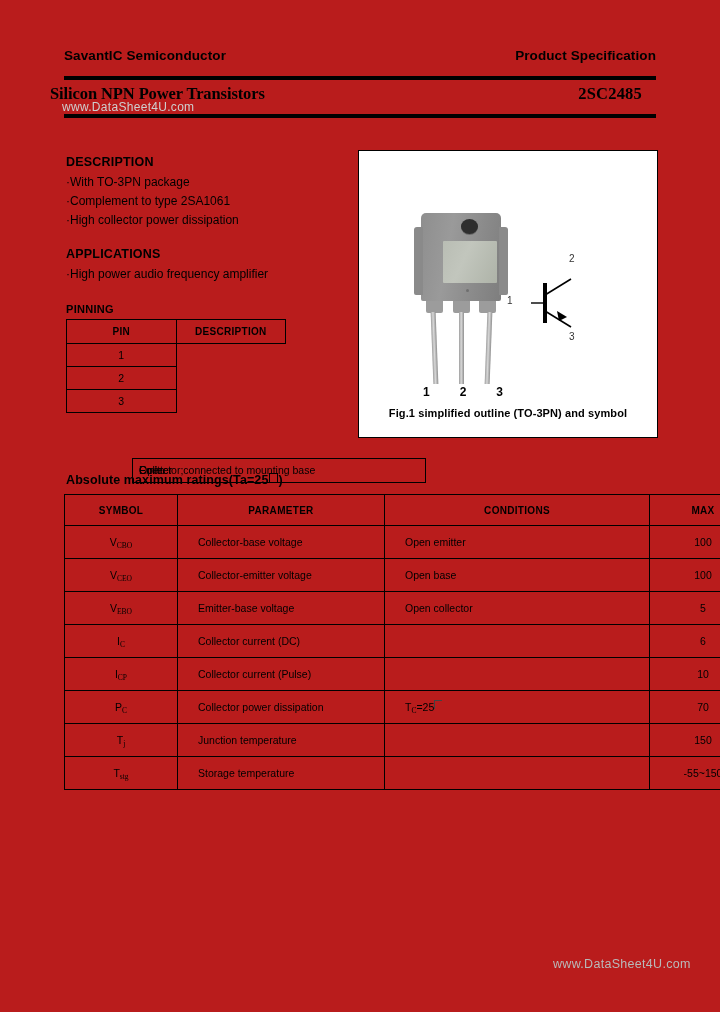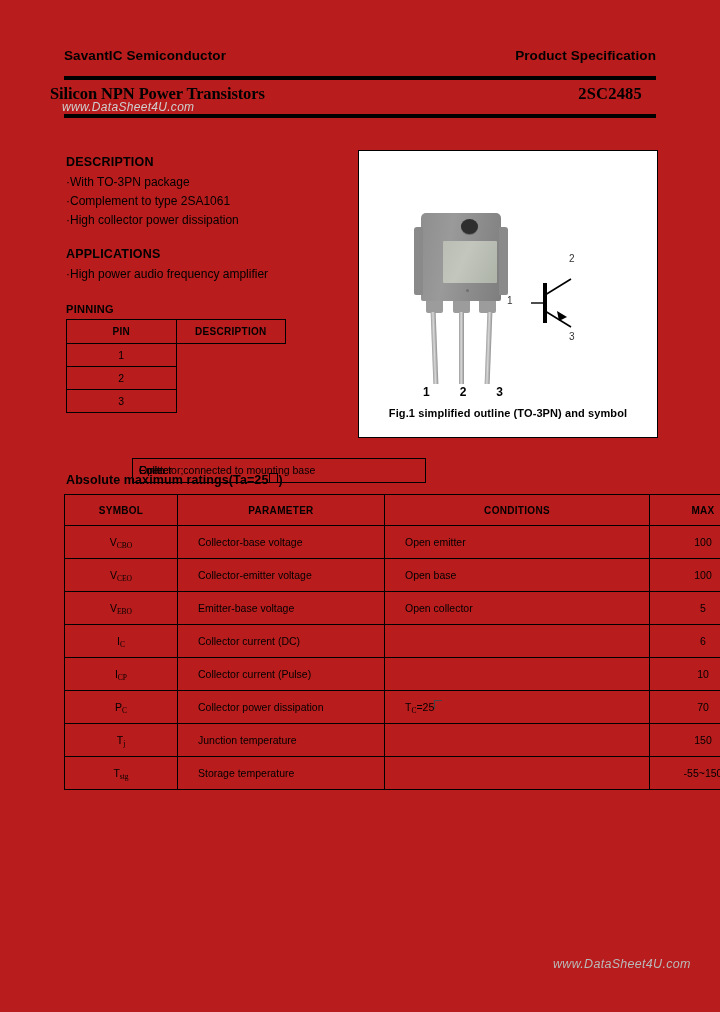--- a/index.html
+++ b/index.html
@@ -67,21 +67,20 @@
 
   
   .wm {
     position: absolute;
     color: #cfcfcf;
     font-size: 12px;
     font-family: "Liberation Sans", sans-serif;
     letter-spacing: 0.3px;
     white-space: nowrap;
     pointer-events: none;
-    font-style: italic;
   }
   .wm-top { left: 62px; top: 100px; }
   .wm-bot {
     left: 553px; top: 957px;
     color: #b9b9b9;
     font-size: 12.5px;
   }
 
   
   .desc {

